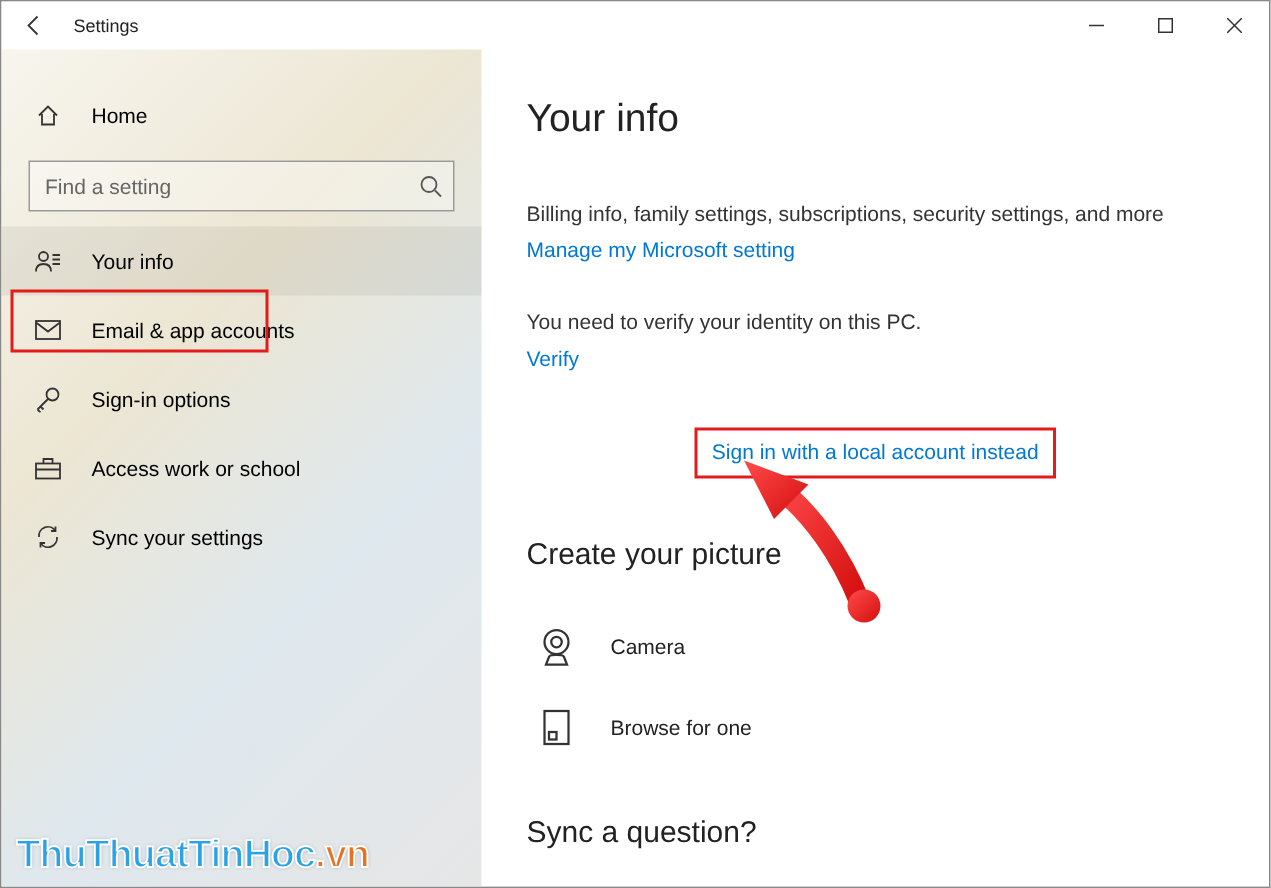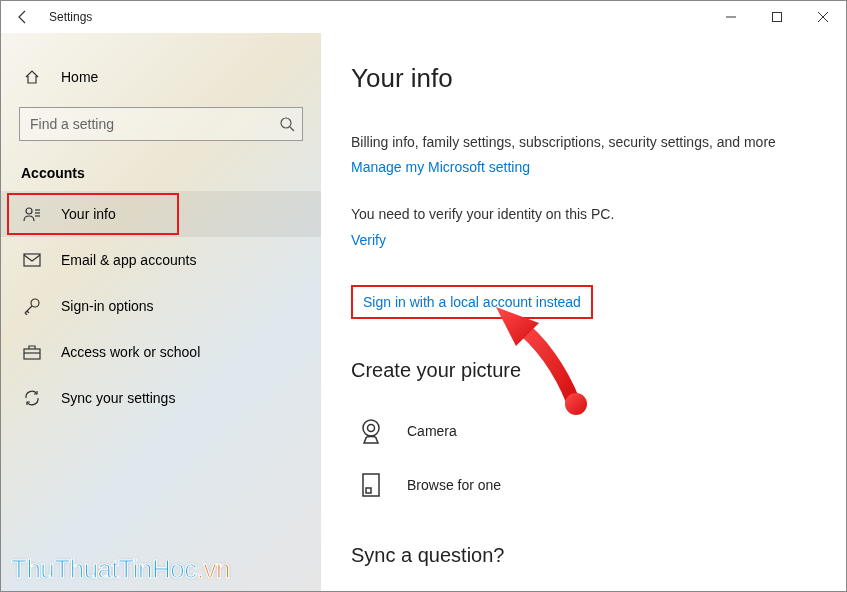--- a/index.html
+++ b/index.html
@@ -26,21 +26,21 @@
   .highlight-box { position: absolute; border: 2.5px solid #e41b1b; pointer-events: none; }
   .content { flex: 1; padding: 30px 30px 0 30px; overflow: hidden; color: #222; }
   .page-h1 { font-size: 26px; font-weight: 400; margin-bottom: 38px; }
   .para { font-size: 14px; color: #333; line-height: 1.45; margin-bottom: 6px; max-width: 430px; }
   .link { font-size: 14px; color: #0078d4; cursor: pointer; }
   .link-box { display: inline-block; padding: 6px 10px; border: 2.5px solid #e41b1b; }
   .block { margin-bottom: 28px; }
   .section-h2 { font-size: 20px; font-weight: 400; margin-top: 40px; margin-bottom: 22px; }
   .option-row { display: flex; align-items: center; height: 54px; font-size: 14px; color: #222; }
   .option-row .opt-icon { width: 40px; margin-right: 16px; display: flex; justify-content: center; }
-  .watermark { position: absolute; left: 10px; bottom: 6px; font-family: Arial, sans-serif; font-weight: 400; font-size: 26px; color: #2aa3e6; -webkit-text-stroke: 1.2px #fff; text-shadow: 0 0 3px rgba(0,0,0,0.25); letter-spacing: -0.5px; pointer-events: none; white-space: nowrap; }
+  .watermark { position: absolute; left: 10px; bottom: 6px; font-family: Arial, sans-serif; font-weight: 700; font-size: 26px; color: #2aa3e6; -webkit-text-stroke: 1.2px #fff; text-shadow: 0 0 3px rgba(0,0,0,0.25); letter-spacing: -0.5px; pointer-events: none; white-space: nowrap; }
   .watermark .vn { color: #e67324; }
   .arrow-overlay { position: absolute; left: 400px; top: 300px; pointer-events: none; }
   svg { display: block; }
 </style>
 </head>
 <body>
 
 <div class="window">
 
   <div class="titlebar">
@@ -86,21 +86,20 @@
       <div class="search-wrap">
         <input class="search-input" type="text" placeholder="Find a setting" style="">
         <span class="search-icon">
           <svg width="16" height="16" viewBox="0 0 16 16">
               <circle cx="7" cy="7" r="5" stroke="#555" stroke-width="1.2" fill="none"></circle>
               <line x1="11" y1="11" x2="15" y2="15" stroke="#555" stroke-width="1.2"></line>
             </svg>
         </span>
       </div>
 
-      <div class="section-title">Accounts</div>
 
       <div class="nav-item active">
         <span class="icon">
           <svg width="18" height="16" viewBox="0 0 18 16">
               <circle cx="6" cy="5" r="3" stroke="#333" stroke-width="1.2" fill="none"></circle>
               <path d="M1 15 C1 11 3 10 6 10 C9 10 11 11 11 15" stroke="#333" stroke-width="1.2" fill="none"></path>
               <line x1="12" y1="4" x2="17" y2="4" stroke="#333" stroke-width="1.2"></line>
               <line x1="12" y1="7" x2="17" y2="7" stroke="#333" stroke-width="1.2"></line>
               <line x1="12" y1="10" x2="17" y2="10" stroke="#333" stroke-width="1.2"></line>
             </svg>
@@ -162,21 +161,21 @@
       <div class="block">
         <div class="para">Billing info, family settings, subscriptions, security settings, and more</div>
         <span class="link">Manage my Microsoft setting</span>
       </div>
 
       <div class="block">
         <div class="para">You need to verify your identity on this PC.</div>
         <span class="link">Verify</span>
       </div>
 
-      <div class="block" style="margin-top:36px;">
+      <div class="block" style="margin-top:36px;text-align:center;">
         <span class="link-box">
           <span class="link">Sign in with a local account instead</span>
         </span>
       </div>
 
       <h2 class="section-h2">Create your picture</h2>
 
       <div class="option-row">
         <span class="opt-icon">
           <svg width="30" height="30" viewBox="0 0 30 30">

